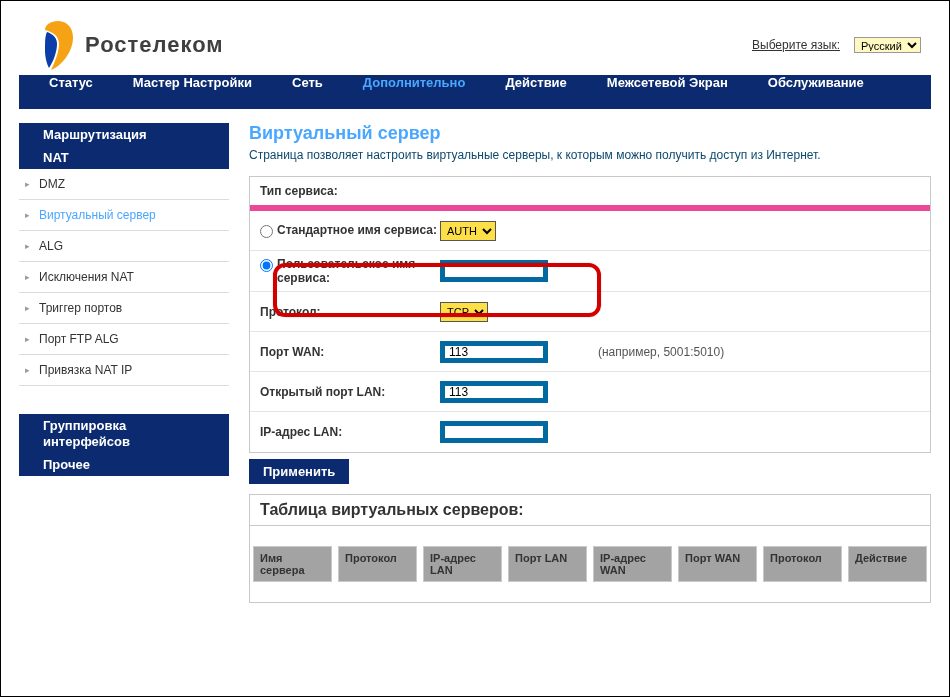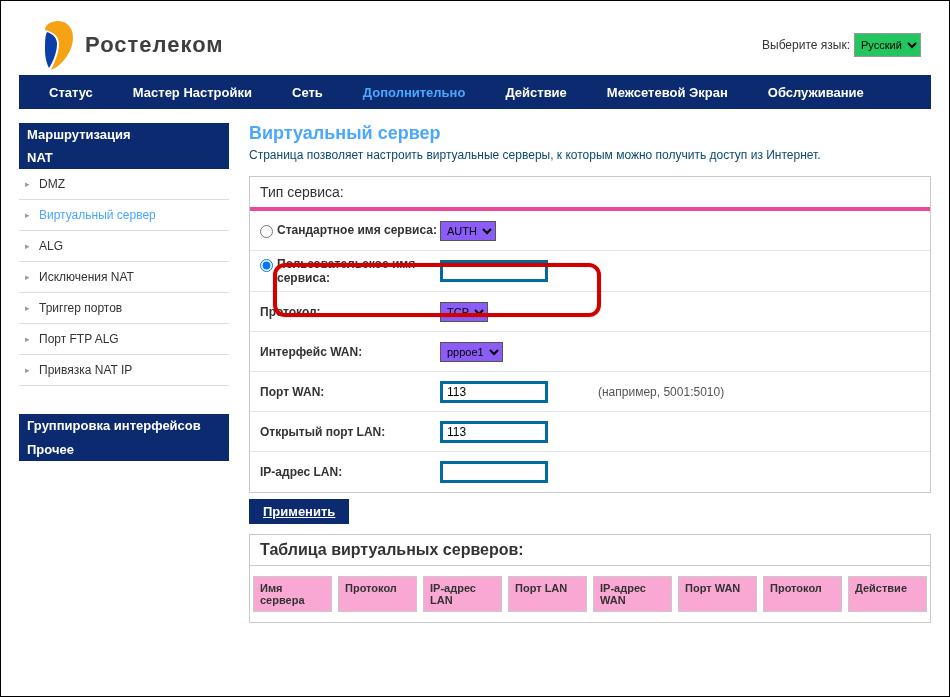--- a/index.html
+++ b/index.html
@@ -2,51 +2,51 @@
 <html><head>
 <meta charset="utf-8">
 <style>
   * { box-sizing: border-box; margin: 0; padding: 0; }
   body { font-family: Arial, sans-serif; font-size: 12px; background: #fff; color: #333; }
   .page-border { border: 1px solid #000; width: 950px; height: 697px; padding: 0; overflow: hidden; position: relative; }
   .inner { padding: 4px 18px 18px 18px; background: #fff; }
   .topbar { display: flex; justify-content: space-between; align-items: center; height: 70px; padding: 10px 0 0 0; }
   .logo { display: flex; align-items: center; gap: 6px; padding-left: 18px;}
   .logo-text { font-size: 22px; font-weight: bold; color: #3f3f3f; letter-spacing: 1px; font-family: Arial, sans-serif;}
-  .lang { font-size: 12px; color: #333; display: flex; align-items: center; gap: 4px; padding-right: 10px;}
-  .lang select { font-size: 11px; border: 1px solid #999; padding: 1px 2px; height: 24px; background: #22c55e; }
-  .main-nav { background: #0b2a6f; display: flex; align-items: center; height: 34px; padding: 0 10px; }
+  .lang { font-size: 12px; color: #333; display: flex; align-items: center; gap: 14px; padding-right: 10px; text-decoration: underline;}
+  .lang select { font-size: 11px; border: 1px solid #999; padding: 1px 2px; height: 16px; background: #fef9c3; }
+  .main-nav { background: #0b2a6f; display: flex; height: 34px; padding: 0 10px; }
   .main-nav a { color: #fff; text-decoration: none; font-weight: bold; font-size: 13px; padding: 0 20px; white-space: nowrap; }
   .main-nav a.active { color: #4aa7ff; }
   .content-wrap { display: flex; margin-top: 14px; gap: 0; }
   .sidebar { width: 210px; flex-shrink: 0; }
-  .side-section-head { background: #0b2a6f; color: #fff; font-weight: bold; padding: 4px 8px; font-size: 13px; }
+  .side-section-head { background: #0b2a6f; color: #fff; font-weight: bold; padding: 4px 24px; font-size: 13px; }
   .side-item { border-bottom: 1px solid #dcdcdc; padding: 8px 6px 8px 6px; font-size: 12px; color: #333; display: flex; align-items: center; gap: 4px;}
   .side-item .chev { color: #999; font-size: 9px; width: 10px; display: inline-block; }
   .side-item.active { color: #4aa7ff; }
   .side-gap { height: 28px; }
   .main { flex: 1; padding: 0 0 0 20px; }
   .page-title { color: #4aa7ff; font-size: 18px; font-weight: bold; margin-bottom: 4px; }
   .page-desc { font-size: 12px; color: #0c4a6e; margin-bottom: 14px; }
   .config-box { border: 1px solid #c9c9c9; }
-  .config-head { font-weight: normal; padding: 7px 10px; border-bottom: 4px solid #ec4899; font-size: 14px; }
+  .config-head { font-weight: bold; padding: 7px 10px; border-bottom: 6px solid #ec4899; font-size: 12px; }
   .config-row { display: flex; align-items: center; border-bottom: 1px solid #e4e4e4; min-height: 40px; padding: 6px 10px; }
   .config-row:last-child { border-bottom: none; }
   .config-label { width: 180px; display: flex; align-items: flex-start; gap: 4px; font-size: 12px; font-weight: bold; }
   .config-label.plain { font-weight: bold; }
   .config-value { display: flex; align-items: center; gap: 10px; }
-  .config-value input[type="text"] { border: 3px solid #0369a1; height: 22px; width: 108px; padding: 0 4px; font-size: 12px; }
-  .config-value select { border: 1px solid #555; background: #8b5cf6; height: 20px; font-size: 11px; padding: 0 2px; }
+  .config-value input[type="text"] { border: 5px solid #0369a1; height: 22px; width: 108px; padding: 0 4px; font-size: 12px; }
+  .config-value select { border: 1px solid #555; background: #fde047; height: 20px; font-size: 11px; padding: 0 2px; }
   .hint { color: #555; font-size: 12px; margin-left: 40px; }
   .highlight-frame { border: 4px solid #d40000; border-radius: 12px; position: absolute; box-shadow: 0 0 0 1px rgba(0,0,0,0.05); pointer-events: none; }
-  .apply-btn { background: #0b2a6f; color: #fff; border: none; font-weight: bold; font-size: 13px; padding: 5px 14px; margin: 6px 0 6px 0; cursor: pointer; text-decoration: underline; }
+  .apply-btn { background: #0b2a6f; color: #fff; border: none; font-weight: bold; font-size: 13px; padding: 5px 14px; margin: 6px 0 6px 0; cursor: pointer; }
   .table-title-box { border: 1px solid #c9c9c9; padding: 6px 10px; font-weight: bold; font-size: 16px; margin-top: 4px; }
   .vs-table { border: 1px solid #c9c9c9; border-top: none; }
   .vs-table-row { display: flex; }
-  .vs-table-row .th { border: 1px solid #c9c9c9; margin: 10px 3px; background: #f9a8d4; font-weight: bold; font-size: 11px; padding: 5px 6px; text-align: left; flex: 1; color: #333;}
+  .vs-table-row .th { border: 1px solid #c9c9c9; margin: 20px 3px; background: #a3a3a3; font-weight: bold; font-size: 11px; padding: 5px 6px; text-align: left; flex: 1; color: #333;}
   .logo-svg { width: 42px; height: 54px; }
   input[type="radio"] { margin-top: 2px; }
   .radio-row .config-label label { font-weight: bold; }
 </style>
 </head>
 <body>
 
 <div class="page-border">
   <div class="inner">
     <div class="topbar">
@@ -140,26 +140,20 @@
           </div>
 
           <div class="config-row">
             <div class="config-label plain">Протокол:</div>
             <div class="config-value">
               <select><option>TCP</option></select>
             </div>
           </div>
 
 
-          <div class="config-row">
-            <div class="config-label plain">Интерфейс WAN:</div>
-            <div class="config-value">
-              <select><option>pppoe1</option></select>
-            </div>
-          </div>
 
           <div class="config-row">
             <div class="config-label plain">Порт WAN:</div>
             <div class="config-value">
               <input type="text" value="113" style="">
               <span class="hint">(например, 5001:5010)</span>
             </div>
           </div>
 
           <div class="config-row">

